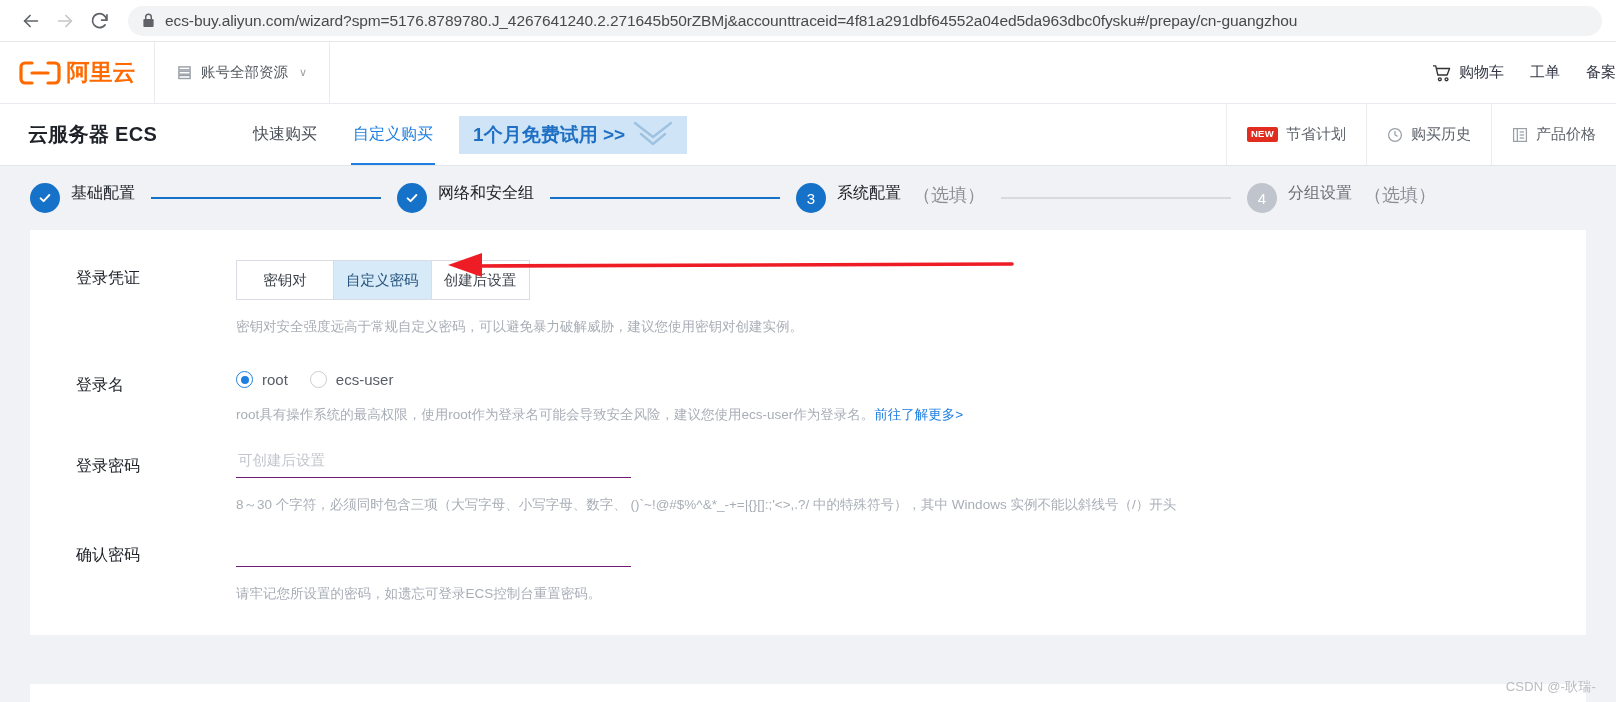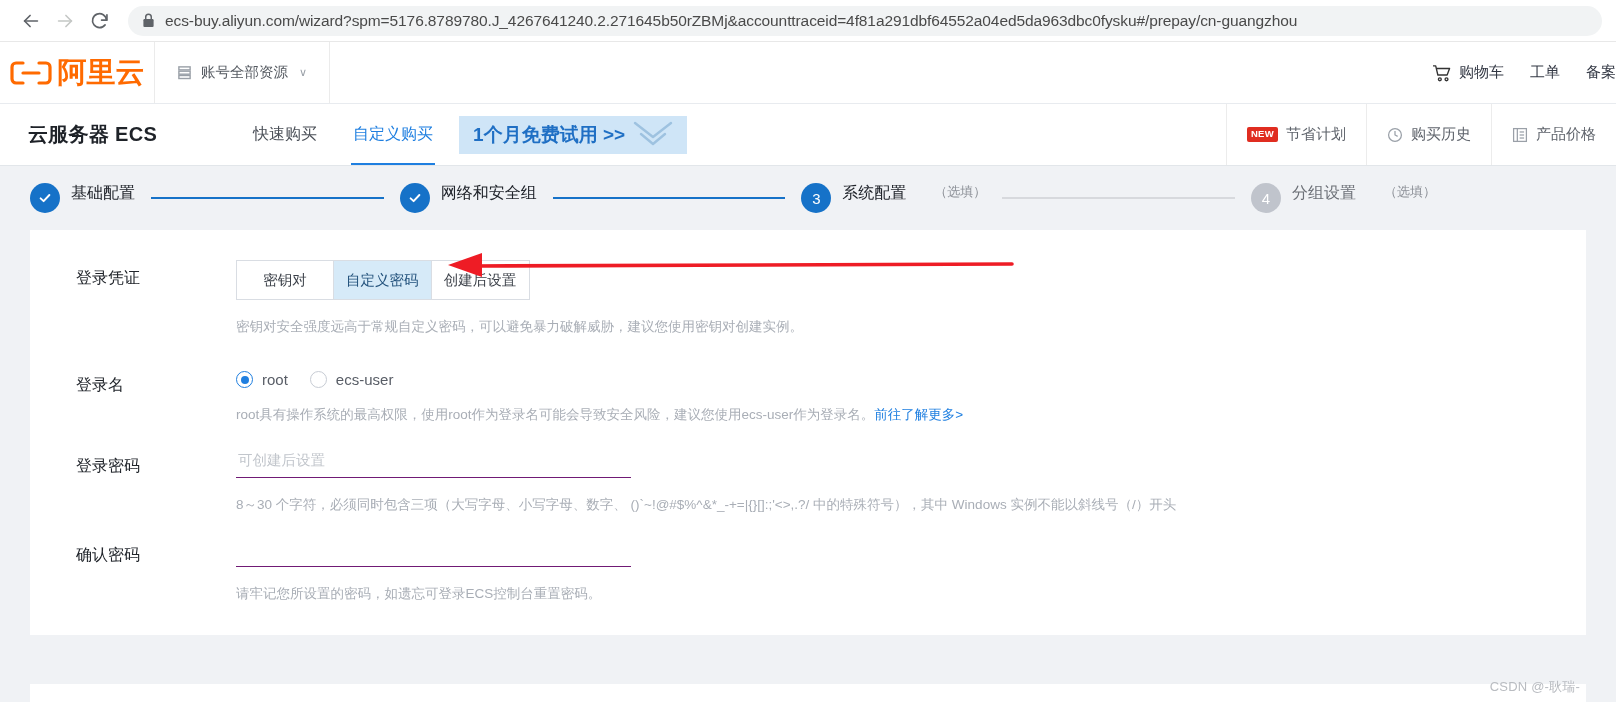--- a/index.html
+++ b/index.html
@@ -62,21 +62,21 @@
     width: 155px;
     display: flex; align-items: center; justify-content: center;
     border-right: 1px solid #ebebeb;
   }
   .logo {
     display: flex; align-items: center;
     color: #ff6a00;
   }
   .logo-mark { margin-right: 6px; display:flex; align-items:center; }
   .logo-text {
-    font-size: 29px; font-weight: bold; color: #ff6a00;
+    font-size: 23px; font-weight: bold; color: #ff6a00;
     letter-spacing: 0px; line-height: 1;
   }
   .account-res {
     display: flex; align-items: center;
     padding: 0 22px;
     border-right: 1px solid #ebebeb;
     color: #555a61;
     font-size: 14.5px;
     gap: 9px;
   }
@@ -174,22 +174,22 @@
   .step-circle.active { background: #1672c8; }
   .step-circle.todo { background: #c0c4cc; }
   .step-label {
     margin-left: 11px;
     font-size: 16px;
     color: #20242b;
     white-space: nowrap;
   }
   .step-label.todo { color: #6d7178; }
   .step-opt {
-    margin-left: 28px;
-    font-size: 13px;
+    margin-left: 12px;
+    font-size: 18px;
     color: #8b8f96;
     white-space: nowrap;
     font-family: Liberation Serif, serif;
   }
   .step-line {
     height: 2px;
     flex: 1 1 auto;
     margin: 0 16px;
     min-width: 40px;
   }
@@ -285,21 +285,21 @@
     position: absolute;
     left: 442px;
     top: 250px;
     width: 578px;
     height: 30px;
     pointer-events: none;
   }
   
   .watermark {
     position: absolute;
-    right: 36px;
+    right: 20px;
     bottom: 6px;
     font-size: 13px;
     color: #b9bcc1;
     letter-spacing: 0.2px;
     margin-top: 32px;
   }
   .bottom-strip {
     position: absolute;
     left: 30px; right: 30px;
     bottom: 0;

